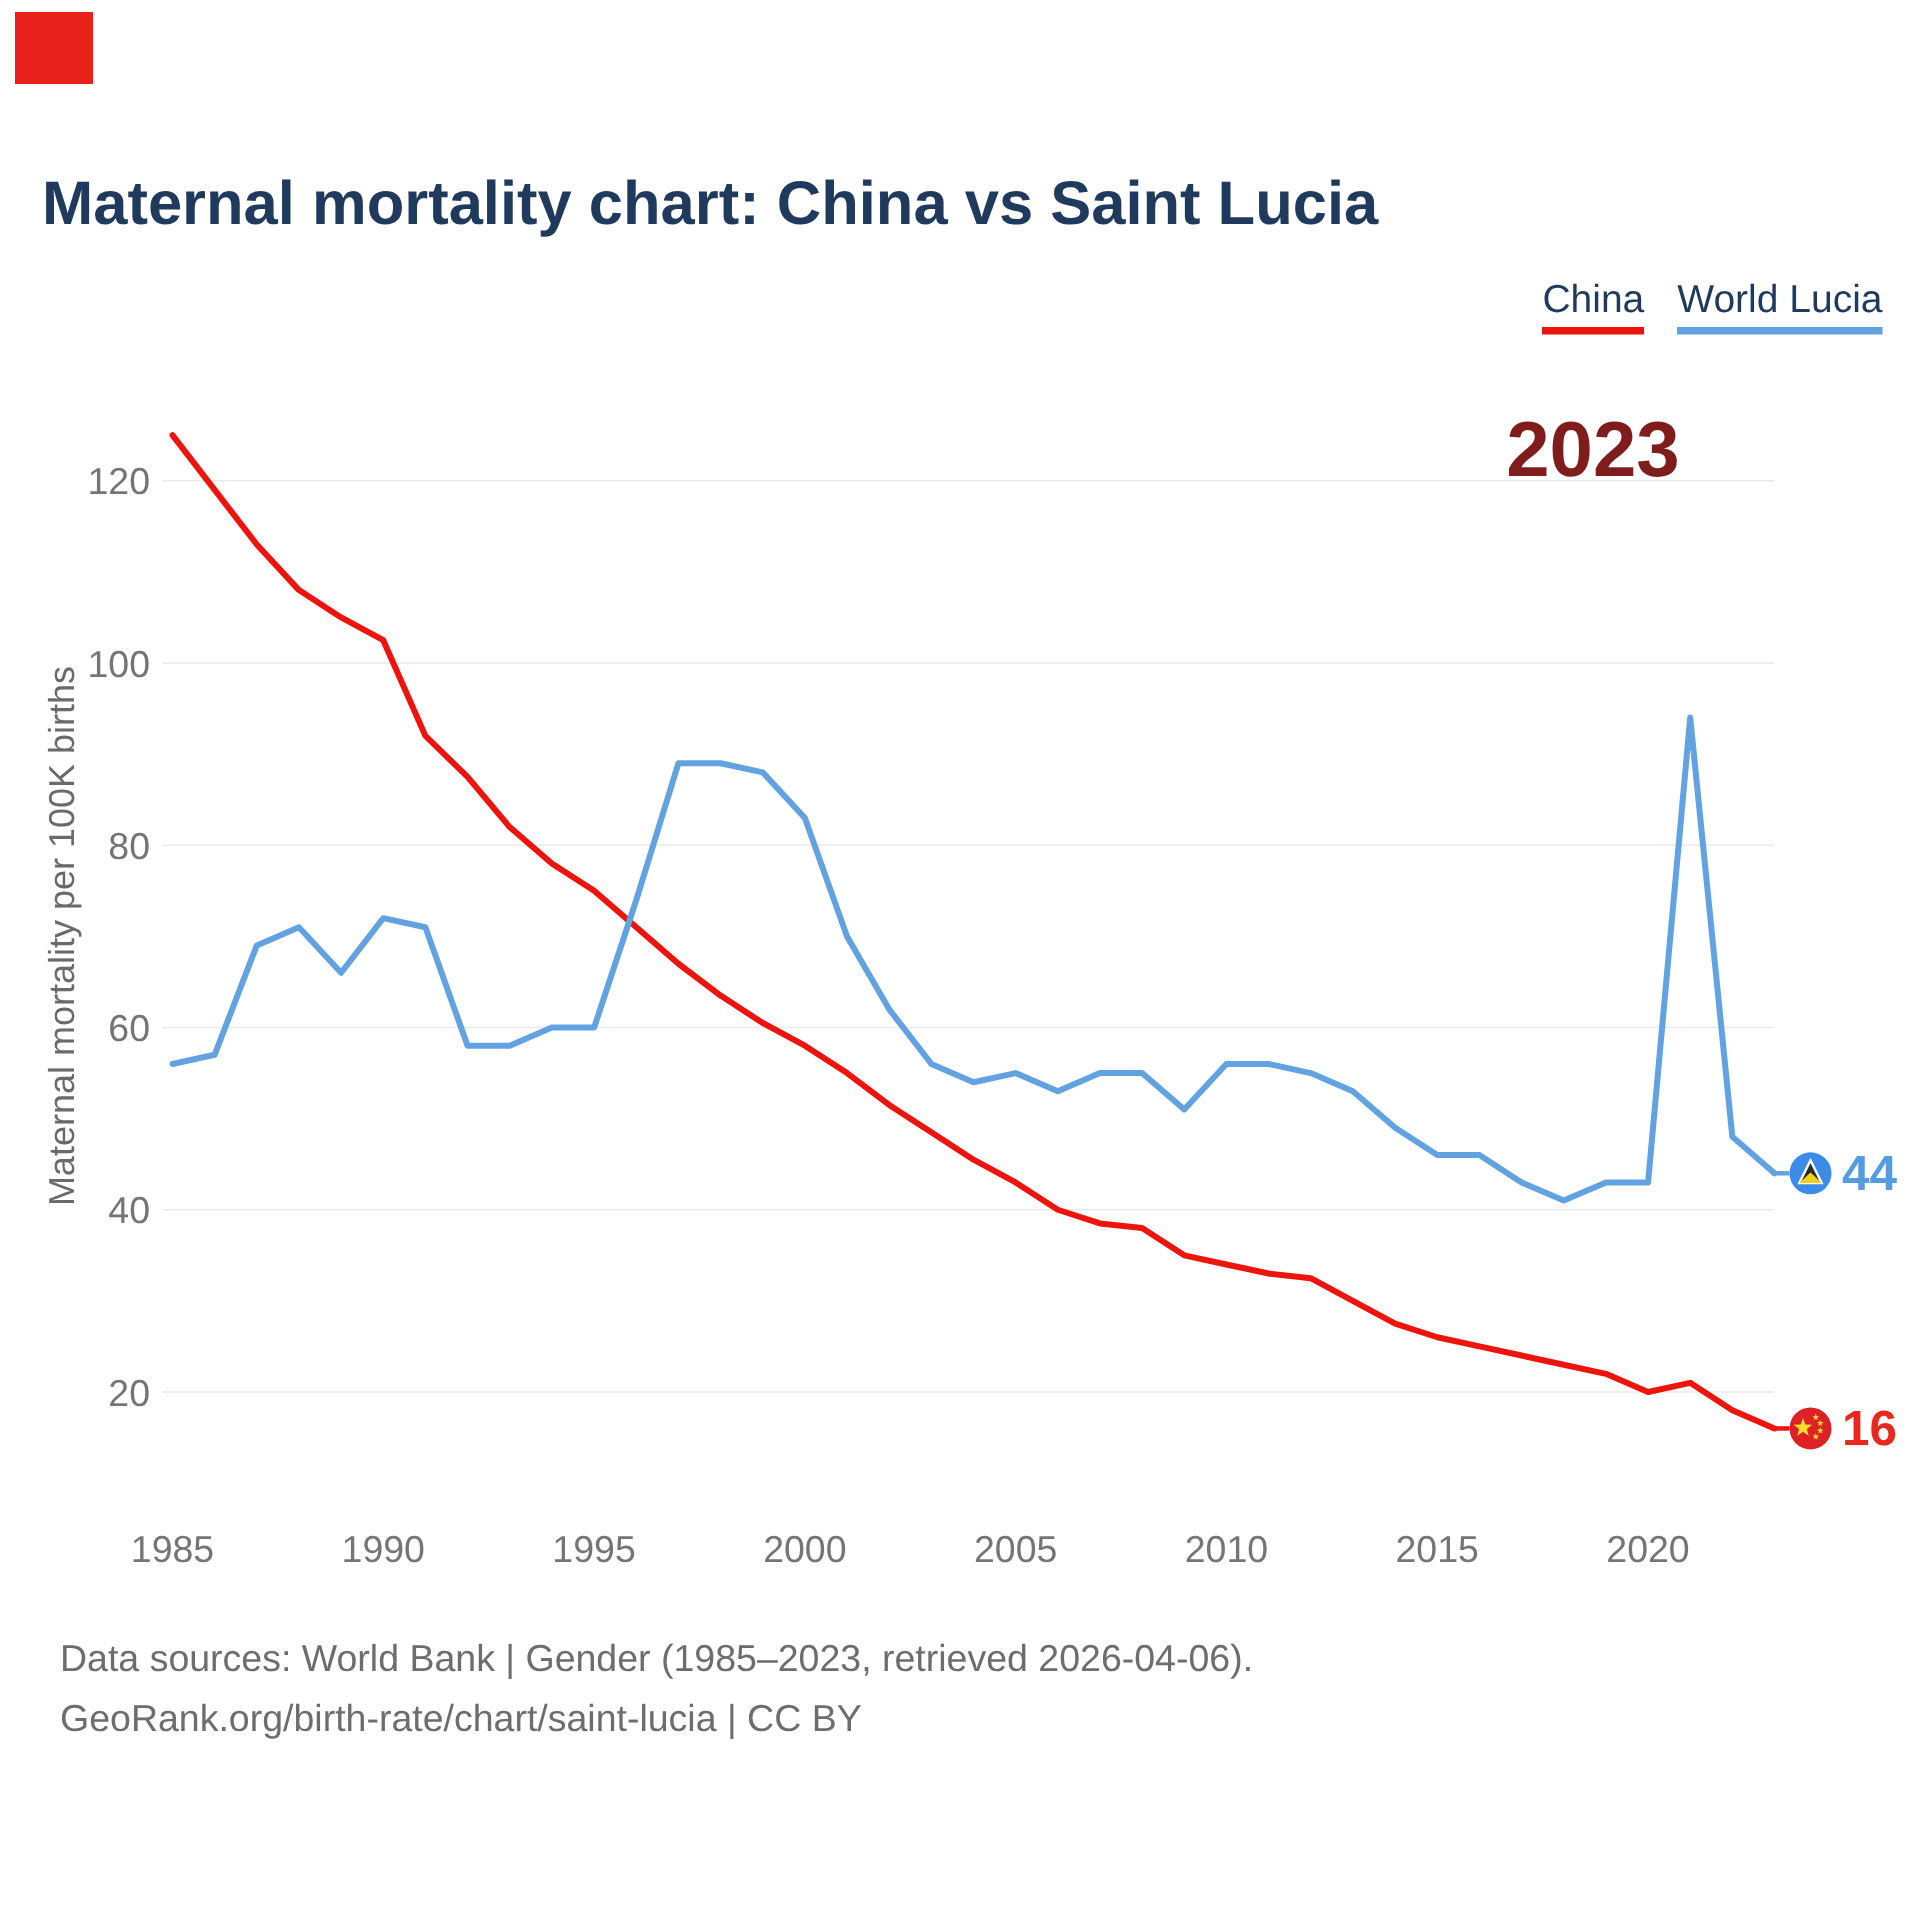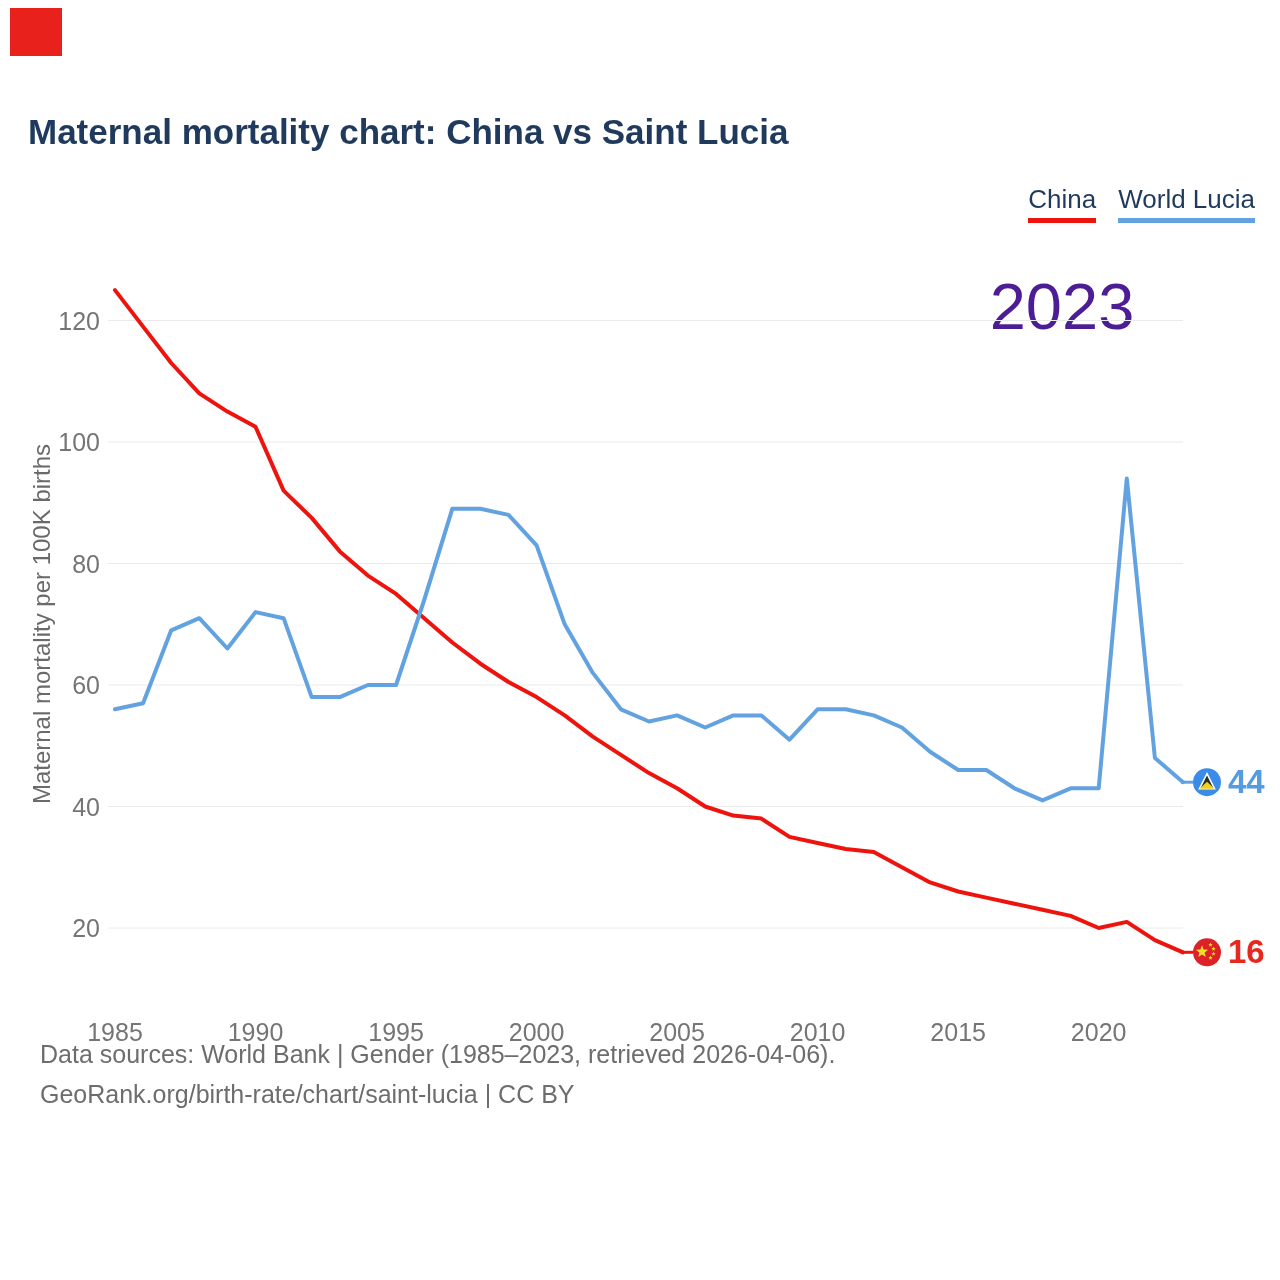--- a/index.html
+++ b/index.html
@@ -3,39 +3,39 @@
 <meta charset="utf-8">
 <style>
   html,body{margin:0;padding:0;}
   body{
     width:1280px;height:1280px;position:relative;background:#ffffff;
     font-family:"Liberation Sans","DejaVu Sans",sans-serif;overflow:hidden;
   }
   svg text{font-family:"Liberation Sans","DejaVu Sans",sans-serif;}
   .red-mark{position:absolute;left:10px;top:8px;width:52px;height:48px;}
   .title{
-    position:absolute;left:28px;top:112px;font-size:35px;font-weight:700;
+    position:absolute;left:28px;top:112px;font-size:41px;font-weight:700;
     letter-spacing:0;white-space:nowrap;
   }
   .legend{position:absolute;right:25px;top:184px;display:flex;gap:22px;}
   .legend-item{display:flex;flex-direction:column;cursor:pointer;}
   .legend-item span.lbl{font-size:26px;color:#1f3a5c;white-space:nowrap;}
   .legend-item .bar{height:5px;margin-top:3px;width:100%;}
   .watermark{
     position:absolute;left:952px;top:274px;width:220px;text-align:center;
-    font-size:65px;font-weight:400;color:#4c1d95;line-height:1;z-index:0;
+    font-size:52px;font-weight:700;color:#7f1d1d;line-height:1;z-index:0;
   }
   .ylabel{
     position:absolute;left:42px;top:624px;white-space:nowrap;
     transform:translate(-50%,-50%) rotate(-90deg);
     font-size:24px;color:#6a6a6a;z-index:2;
   }
   #chart-svg{position:absolute;left:0;top:0;z-index:1;}
   .footer{
-    position:absolute;left:40px;top:1034px;font-size:25px;color:#6d6d6d;
+    position:absolute;left:40px;top:1086px;font-size:25px;color:#6d6d6d;
     line-height:40px;z-index:2;
   }
 </style>
 </head>
 <body>
 
 <div class="red-mark" style="background: rgb(232, 33, 28);"></div>
 
 <div class="title" style="color: rgb(31, 58, 92);">Maternal mortality chart: China vs Saint Lucia</div>
 

